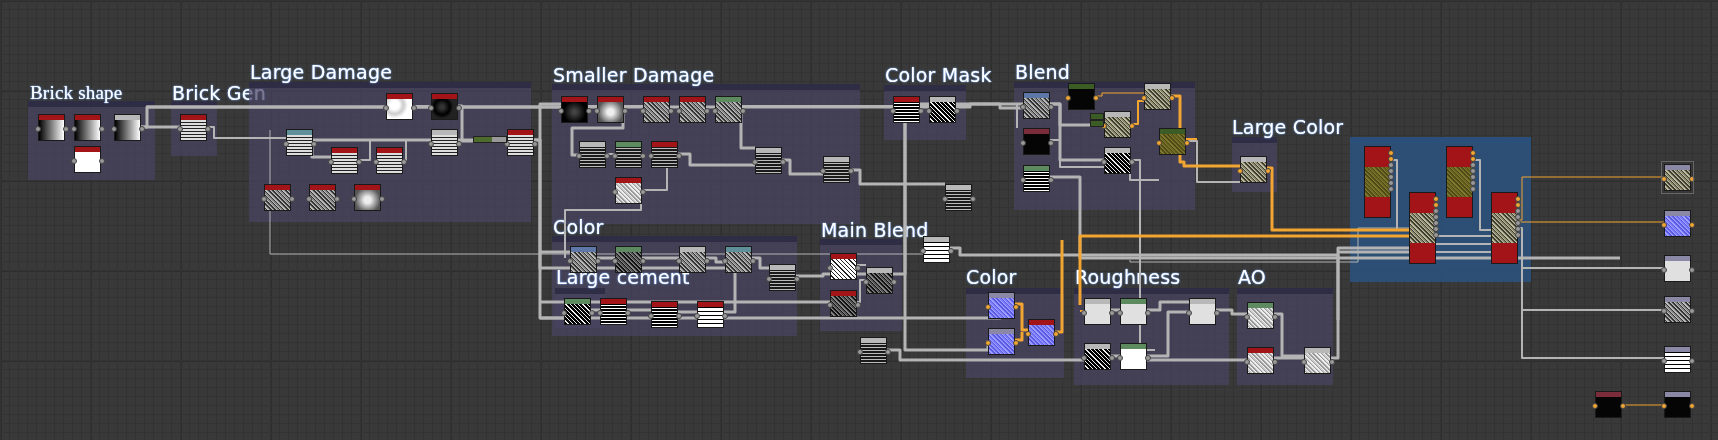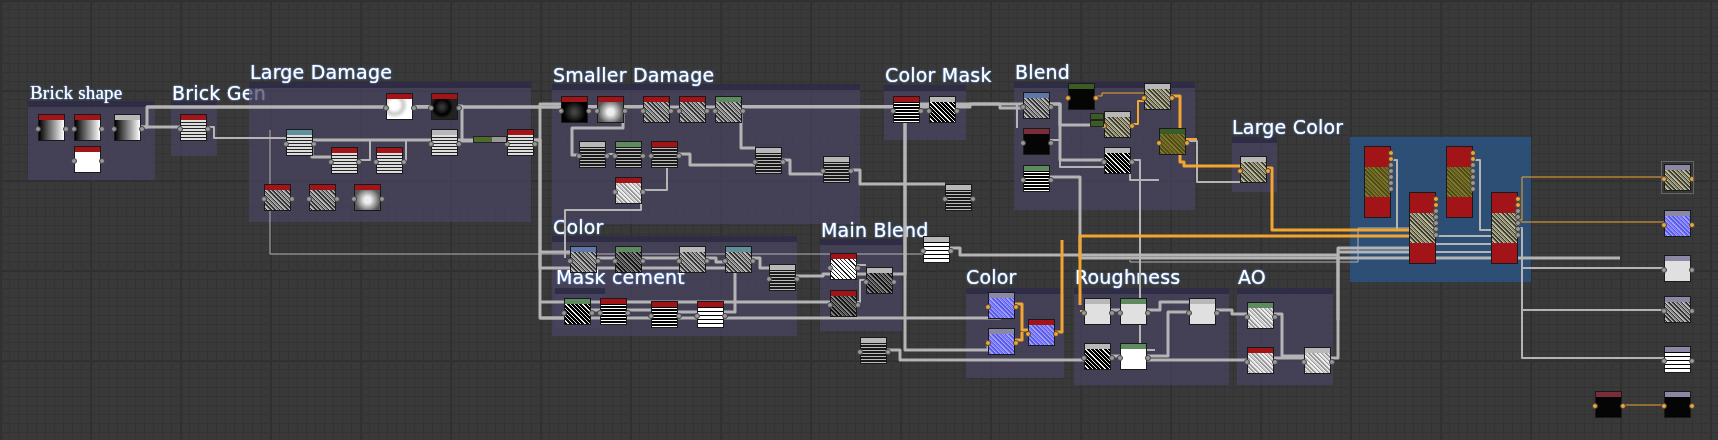--- a/index.html
+++ b/index.html
@@ -51,21 +51,21 @@
 
   <div class="frame" style="left:1232px;top:137px;width:45px;height:55px;"></div>
   <div class="frame-title" style="left:1232px;top:116px;">Large Color</div>
 
   <div class="frame blue" style="left:1350px;top:137px;width:181px;height:145px;"></div>
 
   <div class="frame" style="left:552px;top:236px;width:245px;height:100px;"></div>
   <div class="frame-title" style="left:553px;top:216px;">Color</div>
 
   <div class="frame" style="left:555px;top:288px;width:50px;height:40px;"></div>
-  <div class="frame-title" style="left:556px;top:266px;">Mask cement</div>
+  <div class="frame-title" style="left:556px;top:266px;">Large cement</div>
 
   <div class="frame" style="left:820px;top:239px;width:82px;height:92px;"></div>
   <div class="frame-title" style="left:821px;top:219px;">Main Blend</div>
 
   <div class="frame" style="left:966px;top:288px;width:98px;height:90px;"></div>
   <div class="frame-title" style="left:966px;top:266px;">Color</div>
 
   <div class="frame" style="left:1074px;top:288px;width:155px;height:97px;"></div>
   <div class="frame-title" style="left:1075px;top:266px;">Roughness</div>
 

